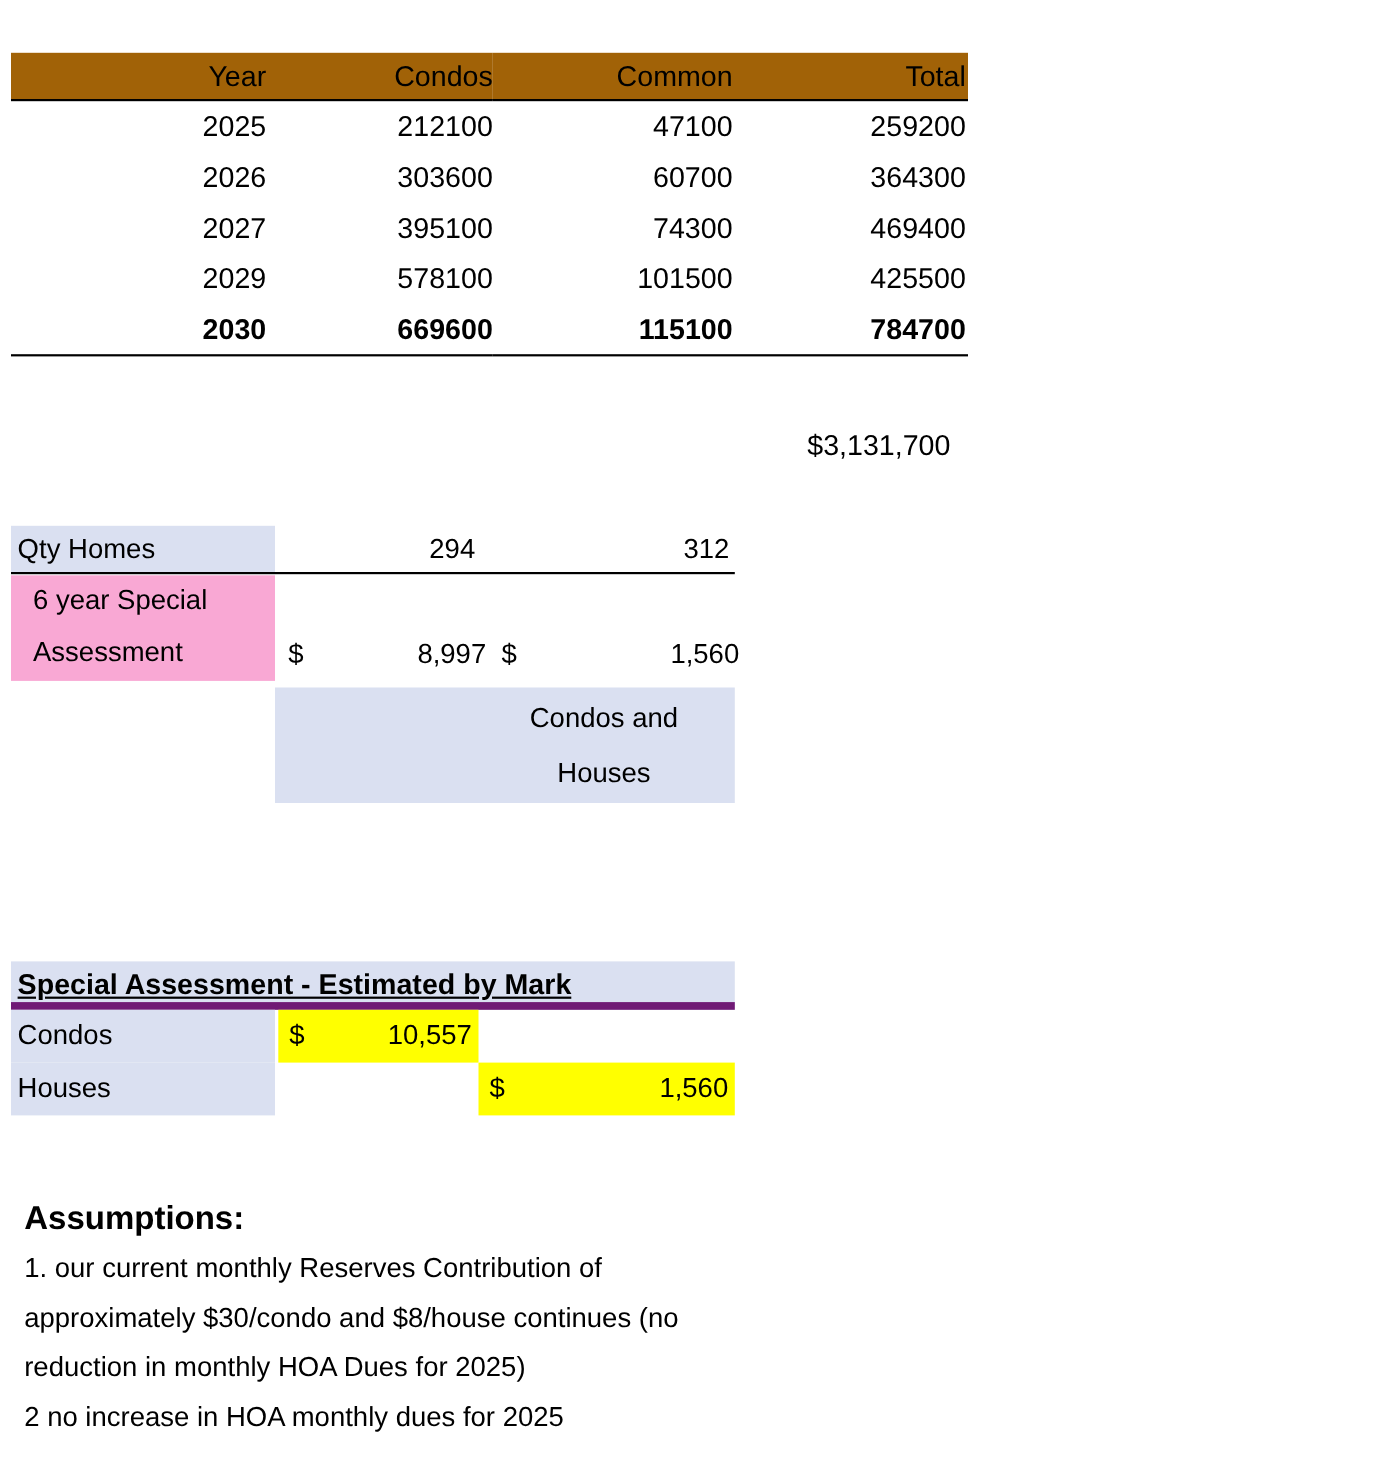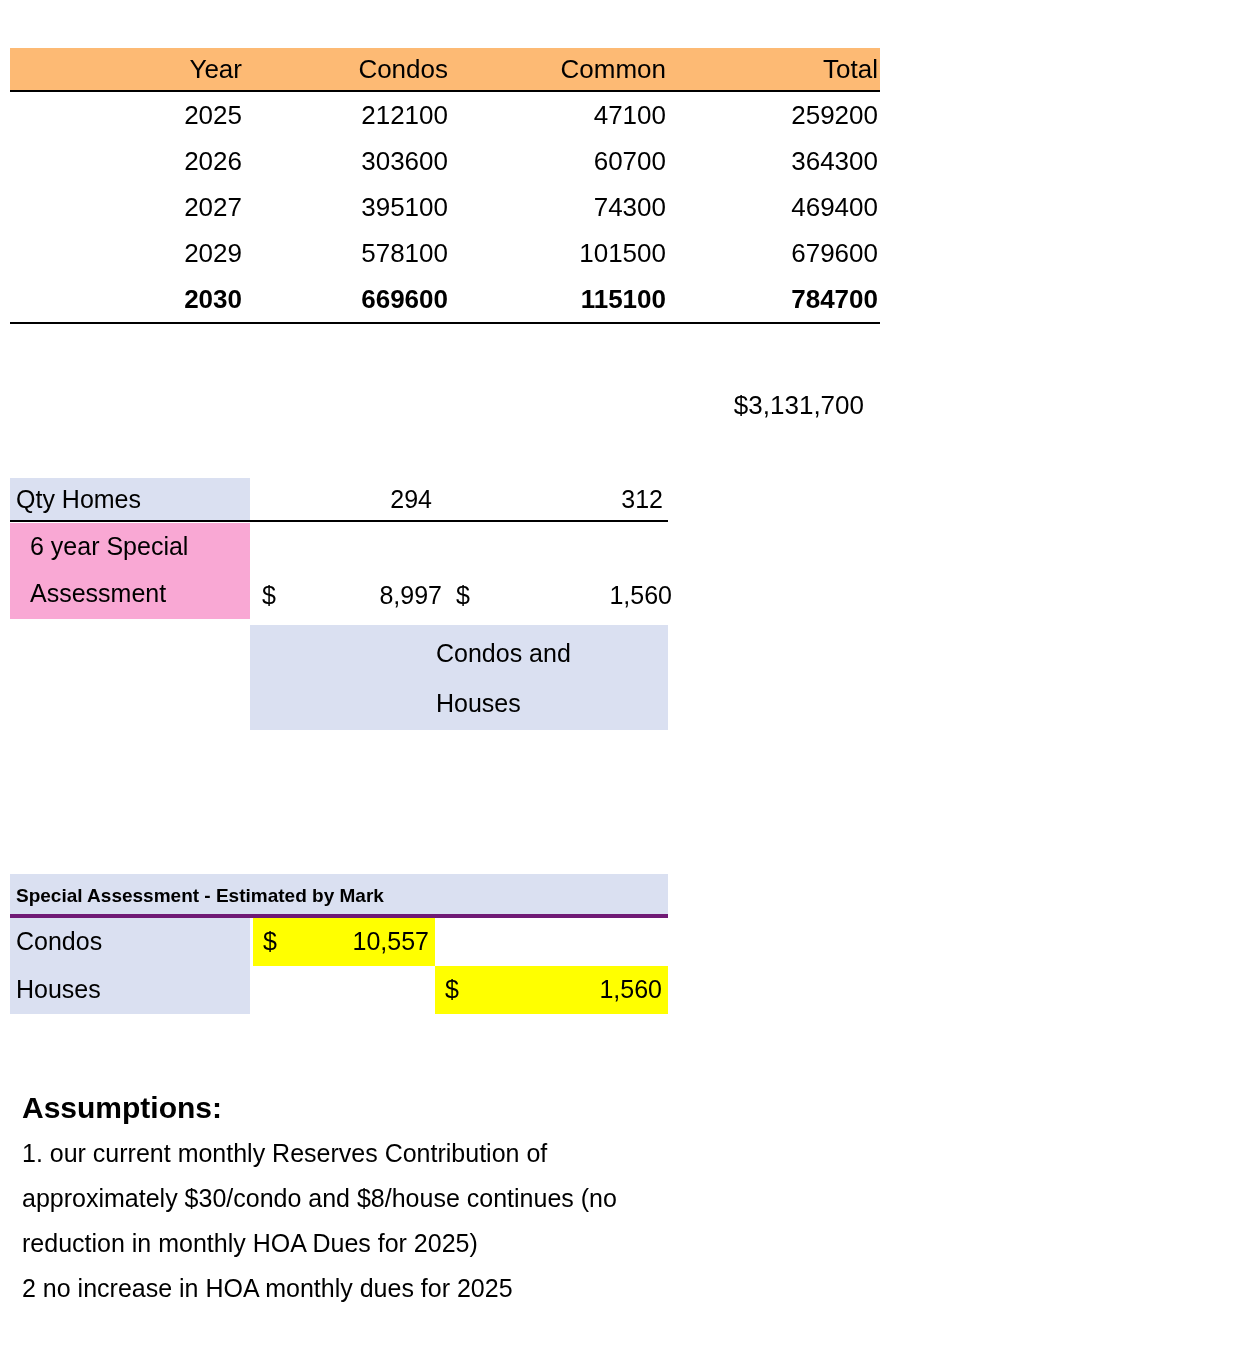--- a/index.html
+++ b/index.html
@@ -46,21 +46,21 @@
   #reserves-table td, #reserves-table th {
     padding: 0;
     margin: 0;
     font-weight: normal;
     text-align: right;
     height: 46px;
     vertical-align: middle;
     line-height: 46px;
   }
   #reserves-table thead th {
-    background: #fdba74;
+    background: #a16207;
     height: 42px;
     line-height: 42px;
     border-bottom: 2px solid #000000;
   }
   #reserves-table tbody tr:last-child td {
     border-bottom: 2px solid #000000;
     font-weight: bold;
   }
   .col-year   { width: 232px; padding-right: 8px !important; }
   .col-condos { width: 198px; padding-right: 0px !important; }
@@ -175,43 +175,44 @@
     text-align: right;
     padding-right: 8px;
     box-sizing: border-box;
   }
   #legend-right {
     position: absolute;
     left: 186px;
     top: 3px;
     width: 232px;
     height: 100px;
-    text-align: left;
+    text-align: center;
     padding-right: 6px;
     box-sizing: border-box;
     line-height: 50px;
   }
 
   
   #mark-block {
     position: absolute;
     left: 10px;
     top: 874px;
     width: 658px;
     font-size: 25px;
   }
   #mark-header {
     background: #dae0f1;
     height: 44px;
     line-height: 43px;
     font-weight: bold;
     padding-left: 6px;
     box-sizing: border-box;
-    border-bottom: 4px solid #701a75;
-    font-size: 19px;
+    border-bottom: 7px solid #701a75;
+    font-size: 26px;
+    text-decoration: underline;
   }
   .mark-row {
     position: relative;
     height: 48px;
   }
   .mark-lbl {
     position: absolute;
     left: 0;
     top: 0;
     width: 240px;
@@ -301,21 +302,21 @@
       <tr>
         <td class="col-year">2027</td>
         <td class="col-condos">395100</td>
         <td class="col-common">74300</td>
         <td class="col-total">469400</td>
       </tr>
       <tr>
         <td class="col-year">2029</td>
         <td class="col-condos">578100</td>
         <td class="col-common">101500</td>
-        <td class="col-total">679600</td>
+        <td class="col-total">425500</td>
       </tr>
       <tr>
         <td class="col-year">2030</td>
         <td class="col-condos">669600</td>
         <td class="col-common">115100</td>
         <td class="col-total">784700</td>
       </tr>
     </tbody>
   </table>
 

